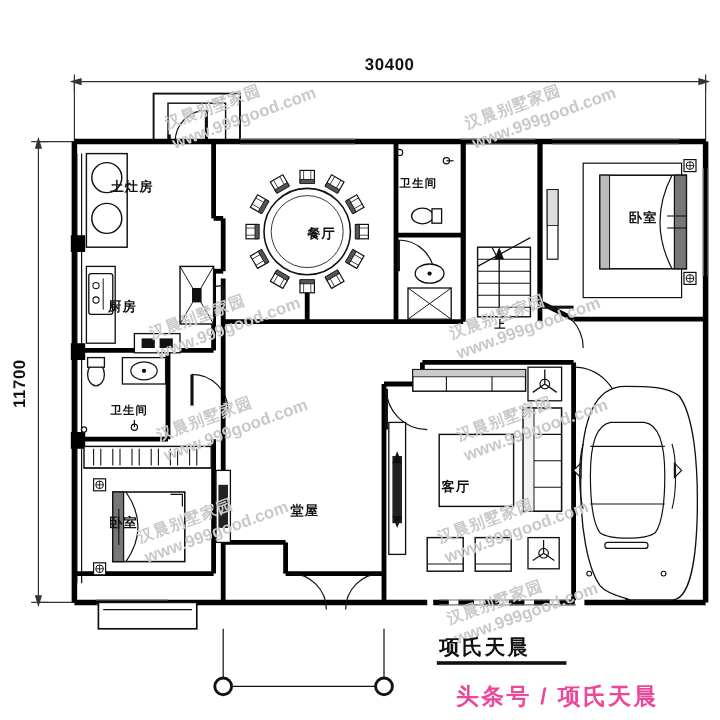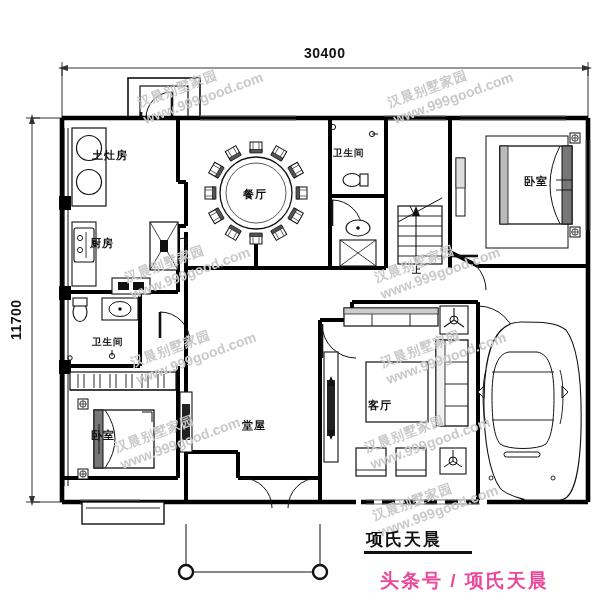--- a/index.html
+++ b/index.html
@@ -500,22 +500,22 @@
   <div class="wm wmrot" style="left:378px;top:355px">
     <div class="l1">汉晨别墅家园</div>
     <div class="l2">www.999good.com</div>
   </div>
   <div class="wm wmrot" style="left:370px;top:508px">
     <div class="l1">汉晨别墅家园</div>
     <div class="l2">www.999good.com</div>
   </div>
 
   <div class="rlabel" style="left:92px;top:148px">土灶房</div>
-  <div class="rlabel" style="left:90px;top:236px">厨房</div>
-  <div class="rlabel" style="left:243px;top:187px">餐厅</div>
+  <div class="rlabel" style="left:90px;top:248px">厨房</div>
+  <div class="rlabel" style="left:256px;top:187px">餐厅</div>
   <div class="rlabel sm" style="left:333px;top:147px">卫生间</div>
   <div class="rlabel" style="left:524px;top:174px">卧室</div>
   <div class="rlabel sm" style="left:92px;top:336px">卫生间</div>
   <div class="rlabel" style="left:91px;top:428px">卧室</div>
   <div class="rlabel" style="left:242px;top:418px">堂屋</div>
   <div class="rlabel" style="left:368px;top:398px">客厅</div>
 
   <div class="upmark" style="left:412px;top:264px">上</div>
 
   <div class="dimtxt" style="left:304px;top:45px">30400</div>

